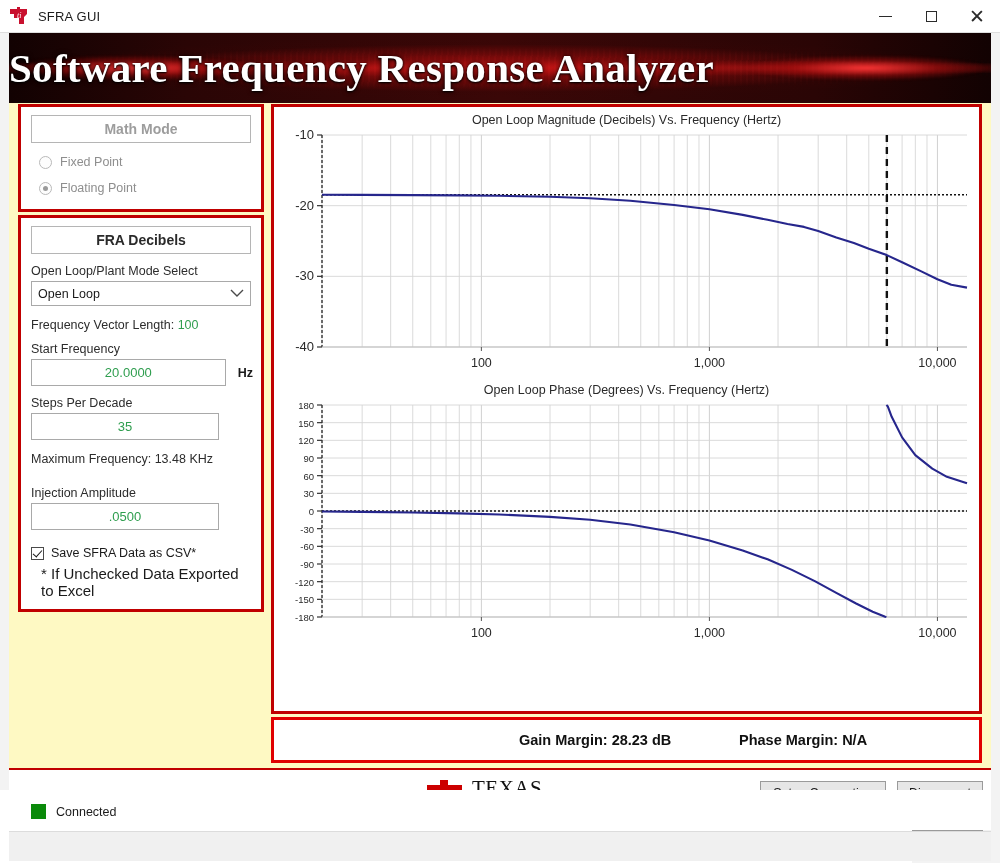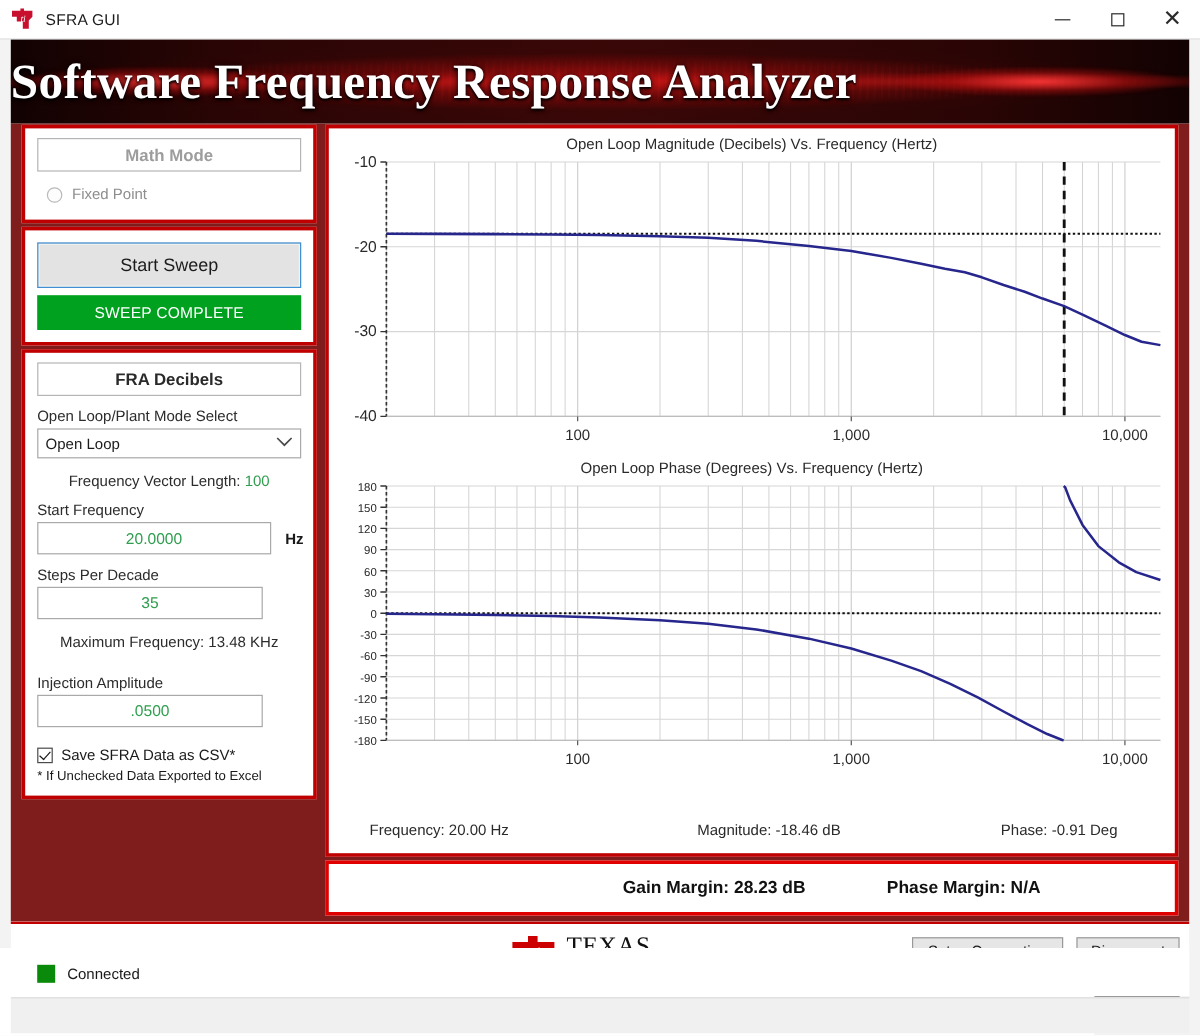--- a/index.html
+++ b/index.html
@@ -49,21 +49,21 @@
   .banner .wing.l { left:-40px; }
   .banner .wing.r { right:-40px; }
   .banner h1 {
     position:relative; margin:0; line-height:70px; text-align:left;
     font-family:"Liberation Serif", serif; font-weight:700; font-size:41px;
     color:#ffffff; text-shadow:0 0 5px rgba(0,0,0,.85), 0 1px 2px #000;
     letter-spacing:.3px;
   }
 
   
-  .body-area { position:absolute; left:9px; top:103px; width:982px; height:665px; background:#7f1d1d; }
+  .body-area { position:absolute; left:9px; top:103px; width:982px; height:665px; background:#fef9c3; }
 
   
   .leftcol { position:absolute; left:9px; top:1px; width:246px; }
   .grp { border:3px solid #c00000; background:#ffffff; margin-bottom:3px; position:relative; }
   .grp-inner { padding:6px 8px 8px 8px; }
 
   .hdrbox {
     border:1px solid #b5b5b5; background:#ffffff; height:28px; line-height:26px;
     text-align:center; font-size:14px; font-weight:bold; color:#2a2a2a;
     margin:2px 2px 6px 2px;
@@ -93,41 +93,41 @@
   }
 
   .lbl { font-size:12.5px; color:#2c2c2c; margin:10px 2px 3px 2px; }
   .lbl.tight { margin-top:20px; }
   .select {
     margin:0 2px; height:25px; border:1px solid #a9a9a9; background:#ffffff;
     display:flex; align-items:center; padding:0 6px; font-size:12.5px; color:#1a1a1a;
     justify-content:space-between;
   }
   .select .chev { color:#5a5a5a; font-size:11px; }
-  .kvline { font-size:12.5px; color:#2c2c2c; margin:12px 2px 2px 2px;text-align:center; }
+  .kvline { font-size:12.5px; color:#2c2c2c; margin:12px 2px 2px 2px; }
   .kvline .val { color:#2f9e4f; }
   .txtbox {
     margin:0 2px; height:27px; border:1px solid #a9a9a9; background:#ffffff;
     display:flex; align-items:center; justify-content:center;
     font-size:13px; color:#2f9e4f;
   }
   .field-row { display:flex; align-items:center; }
   .field-row .txtbox { flex:1 1 auto; }
   .field-row .unit { font-size:12.5px; font-weight:bold; color:#1a1a1a; margin-left:10px; }
   .chk-row { display:flex; align-items:center; margin:16px 2px 2px 2px; }
   .chk {
     width:13px; height:13px; border:1px solid #4a4a4a; background:#fff; margin-right:7px;
     position:relative; flex:0 0 auto;
   }
   .chk.on::after {
     content:""; position:absolute; left:3px; top:0px; width:4px; height:8px;
     border:solid #1a1a1a; border-width:0 1.6px 1.6px 0; transform:rotate(42deg);
   }
   .chk-row span { font-size:12.5px; color:#1a1a1a; }
-  .foot-note { font-size:11px; color:#1a1a1a; margin:5px 2px 2px 2px; }
+  .foot-note { font-size:15px; color:#1a1a1a; margin:5px 2px 2px 12px; }
 
   
   .rightcol { position:absolute; left:262px; top:1px; width:711px; height:610px;
               border:3px solid #c00000; background:#ffffff; }
   .plotwrap { position:relative; width:100%; }
   .plot-title { text-align:center; font-size:12.5px; color:#2a2a2a; padding-top:6px; }
   .chart { position:relative; }
   .chart svg { display:block; }
 
   .readout { position:absolute; left:0; right:0; bottom:0; height:38px;
@@ -204,29 +204,27 @@
 
     <div class="leftcol">
 
       <div class="grp">
         <div class="grp-inner">
           <div class="hdrbox dim">Math Mode</div>
           <div class="radio-row">
             <span class="radio"></span>
             <span>Fixed Point</span>
           </div>
+          <div class="radio-row">
+            <span class="radio on"></span>
+            <span>Floating Point</span>
+          </div>
         </div>
       </div>
 
-      <div class="grp">
-        <div class="grp-inner">
-          <div class="btn-sweep">Start Sweep</div>
-          <div class="status-green">SWEEP COMPLETE</div>
-        </div>
-      </div>
 
       <div class="grp">
         <div class="grp-inner">
           <div class="hdrbox">FRA Decibels</div>
 
           <div class="lbl">Open Loop/Plant Mode Select</div>
           <div class="select">
             <span>Open Loop</span>
             <span class="chev">
               <svg width="14" height="9" viewBox="0 0 14 9">
@@ -400,25 +398,20 @@
               <line x1="435.4045282499196" y1="220" x2="435.4045282499196" y2="224" stroke="#555" stroke-width="1"></line>
               <text x="435.4045282499196" y="240" text-anchor="middle" font-size="12.5" font-family="Liberation Sans, sans-serif" fill="#2a2a2a">1,000</text>
               <line x1="663.4276995014467" y1="220" x2="663.4276995014467" y2="224" stroke="#555" stroke-width="1"></line>
               <text x="663.4276995014467" y="240" text-anchor="middle" font-size="12.5" font-family="Liberation Sans, sans-serif" fill="#2a2a2a">10,000</text>
               <line x1="48" y1="114" x2="693" y2="114" stroke="#111111" stroke-width="1.6" stroke-dasharray="2,2"></line>
               <polyline points="48.0,114.5 88.2,114.9 138.7,115.5 185.3,116.4 225.4,117.5 276.0,119.9 316.2,122.8 356.3,127.5 400.1,135.2 435.4,143.4 468.7,153.5 493.6,162.3 517.9,172.9 540.8,184.1 562.3,195.9 582.1,206.5 598.7,214.7 611.2,219.7 612.4,220.0" fill="none" stroke="#26268c" stroke-width="2.1" stroke-linejoin="round"></polyline>
               <polyline points="612.4,8.0 613.7,9.2 617.7,19.8 628.1,40.4 641.3,58.1 658.3,71.6 672.9,79.8 693.0,86.3" fill="none" stroke="#26268c" stroke-width="2.1" stroke-linejoin="round"></polyline>
             </svg>
         </div>
       </div>
-      <div class="readout">
-        <div class="ro1">Frequency: 20.00 Hz</div>
-        <div class="ro2">Magnitude: -18.46 dB</div>
-        <div class="ro3">Phase: -0.91 Deg</div>
-      </div>
     </div>
 
     <div class="margins">
       <div class="m m1">Folg_cf: N/A</div>
       <div class="m m2">Gain Margin: 28.23 dB</div>
       <div class="m m3">Phase Margin: N/A</div>
     </div>
   </div>
 
   <div class="bottombar">

